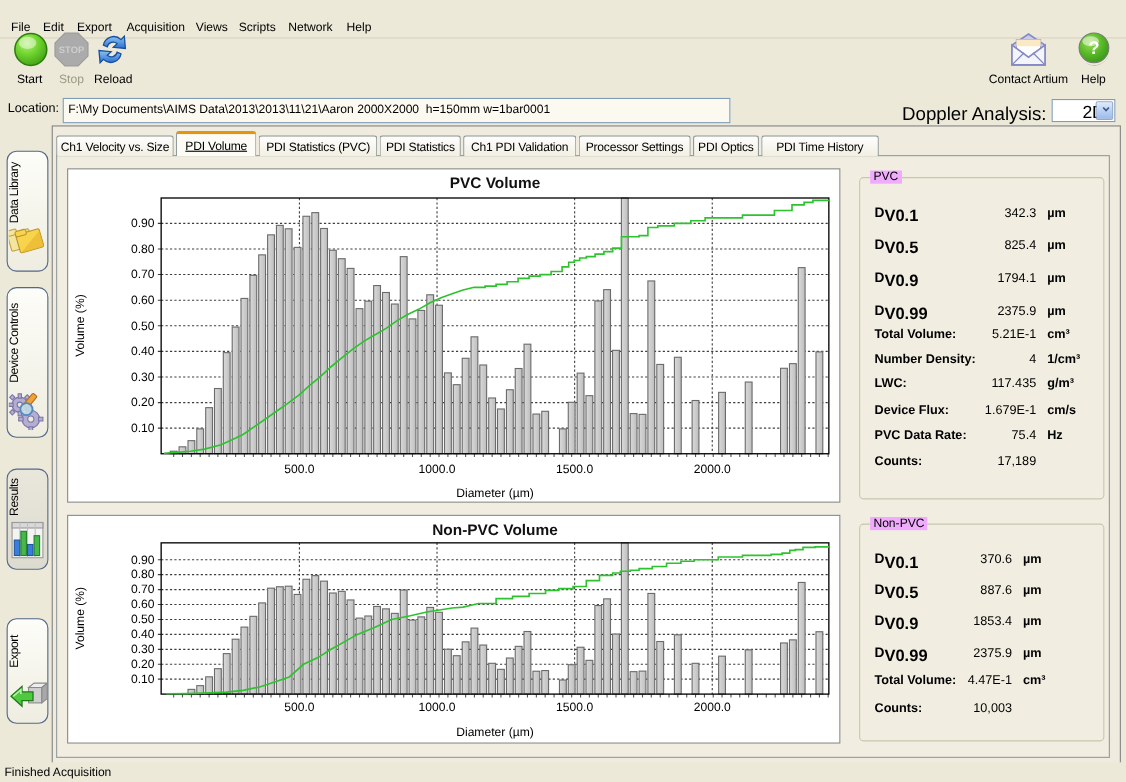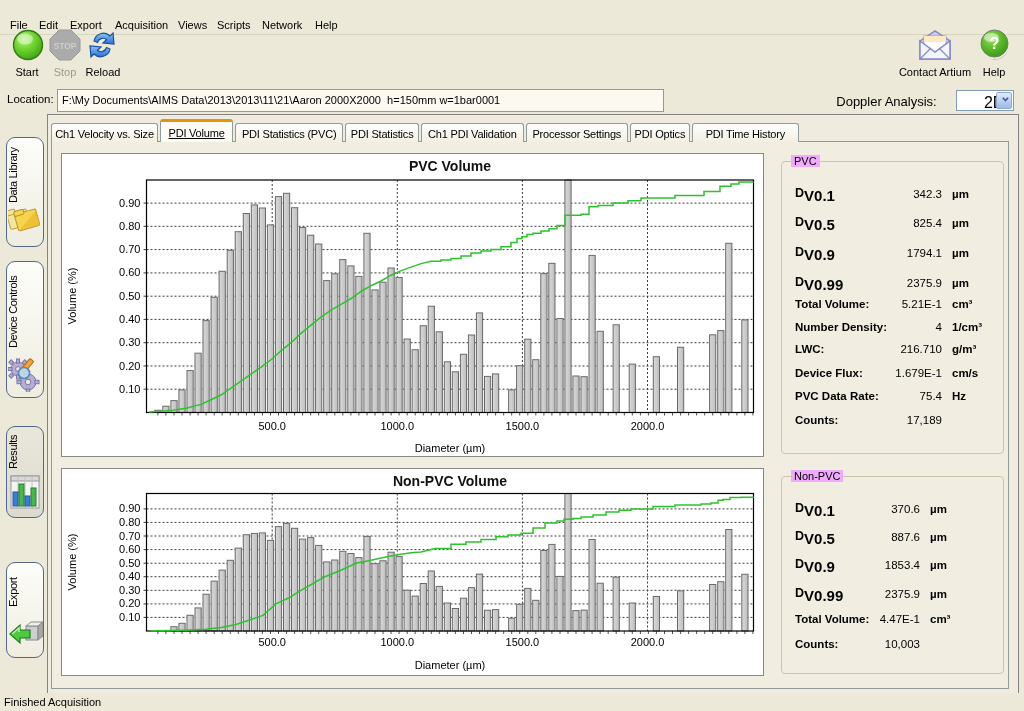--- a/index.html
+++ b/index.html
@@ -102,21 +102,21 @@
       </defs>
 <path d="M 30 22 A 13.5 13.5 0 0 1 9 29 A 14 14 0 0 0 30 22 Z" fill="#9a9a9a"></path>
 <circle cx="16.5" cy="15.5" r="13.5" fill="url(#hball)" stroke="#747c74" stroke-width="1"></circle>
 <ellipse cx="13.5" cy="9.5" rx="7.5" ry="4.5" fill="#ffffff" opacity="0.5"></ellipse>
 <text x="16.5" y="21" text-anchor="middle" font-family="Liberation Sans, sans-serif" font-size="16.5" font-weight="bold" fill="#ffffff">?</text>
 </svg></div>
 <div class="tlab" style="left:981px;width:26px">Help</div>
 
 <div class="abs" style="left:7px;top:93px;font-size:11.5px">Location:</div>
 <div id="locinput">F:\My Documents\AIMS Data\2013\2013\11\21\Aaron 2000X2000&nbsp; h=150mm w=1bar0001</div>
-<div class="abs" style="left:820px;top:94px;width:133px;text-align:center;font-size:13px">Doppler Analysis:</div>
+<div class="abs" style="left:820px;top:94px;width:133px;text-align:left;font-size:17px">Doppler Analysis:</div>
 <div id="combo">
     <span class="txt">2D PDI</span>
   <span class="cbtn"></span>
     <svg class="chev" viewBox="0 0 8 8">
       <path d="M1 2 L4 5.2 L7 2" fill="none" stroke="#3d5a8a" stroke-width="1.8"></path>
     </svg>
 </div>
 
 <div class="stab" style="top:137px;height:110px;background:linear-gradient(180deg,#fdfdf9,#efede0)">
 <div class="stabtxt" style="height:60px">Data Library</div>
@@ -593,21 +593,21 @@
       <div class="dlab" style="top:113.0px"><b style="font-size:12.5px">D</b><span class="sub">V0.99</span></div>
       <div class="val" style="top:115.0px;width:160px">2375.9</div>
       <div class="unit" style="top:115.0px;left:170px">µm</div>
       <div class="blab" style="top:135.5px">Total Volume:</div>
       <div class="val" style="top:135.5px;width:160px">5.21E-1</div>
       <div class="unit" style="top:135.5px;left:170px">cm³</div>
       <div class="blab" style="top:158.60000000000002px">Number Density:</div>
       <div class="val" style="top:158.60000000000002px;width:160px">4</div>
       <div class="unit" style="top:158.60000000000002px;left:170px">1/cm³</div>
       <div class="blab" style="top:181.3px">LWC:</div>
-      <div class="val" style="top:181.3px;width:160px">216.710</div>
+      <div class="val" style="top:181.3px;width:160px">117.435</div>
       <div class="unit" style="top:181.3px;left:170px">g/m³</div>
       <div class="blab" style="top:204.8px">Device Flux:</div>
       <div class="val" style="top:204.8px;width:160px">1.679E-1</div>
       <div class="unit" style="top:204.8px;left:170px">cm/s</div>
       <div class="blab" style="top:227.89999999999998px">PVC Data Rate:</div>
       <div class="val" style="top:227.89999999999998px;width:160px">75.4</div>
       <div class="unit" style="top:227.89999999999998px;left:170px">Hz</div>
       <div class="blab" style="top:252.3px">Counts:</div>
       <div class="val" style="top:252.3px;width:160px">17,189</div>
     </div>

